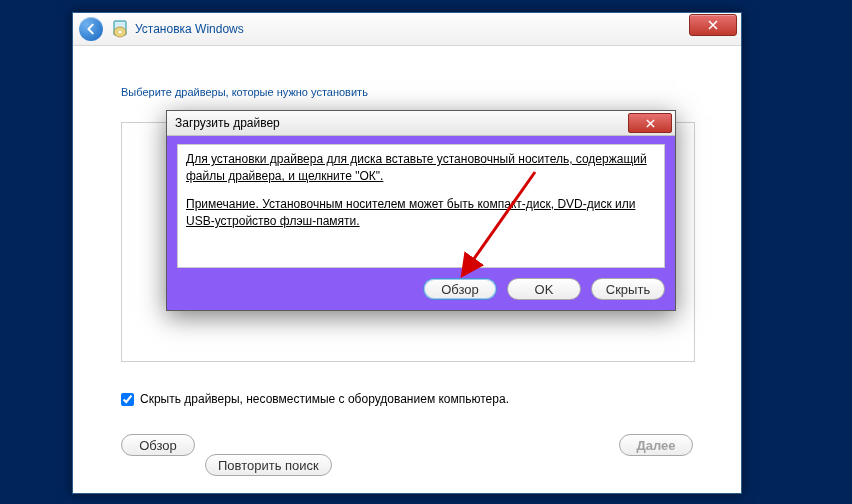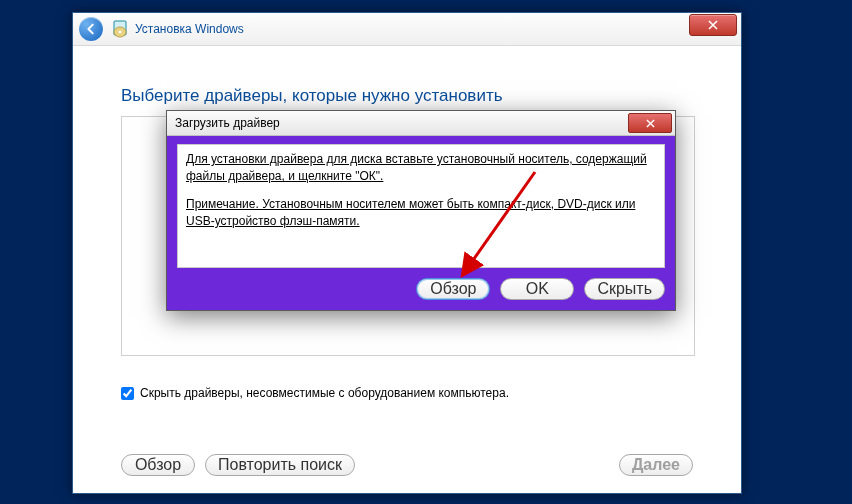--- a/index.html
+++ b/index.html
@@ -71,22 +71,22 @@
   }
   .close-btn svg { width: 10px; height: 10px; }
   .content {
     padding: 40px 48px 14px 48px;
     height: calc(100% - 32px);
     box-sizing: border-box;
     position: relative;
   }
   .heading {
     color: #0a4e9b;
-    font-size: 17px;
-    margin-bottom: 10px;
+    font-size: 11px;
+    margin-bottom: 24px;
   }
   .list-pane {
     border: 1px solid #cfcfcf;
     height: 238px;
     width: 100%;
     background: #fff;
   }
   .checkbox-row {
     margin-top: 30px;
     display: flex;
@@ -104,35 +104,35 @@
     gap: 10px;
   }
   .bottom-btns .spacer { flex: 1; }
   button.win-btn {
     min-width: 74px;
     height: 22px;
     background: linear-gradient(#fefefe, #ededed);
     border: 1px solid #a8a8a8;
     border-radius: 11px;
     font-family: inherit;
-    font-size: 16px;
+    font-size: 13px;
     padding: 0 12px;
     color: #333;
     cursor: pointer;
   }
-  button.win-btn.wide { min-width: 120px; }
+  button.win-btn.wide { min-width: 120px; margin-top: 20px; }
   button.win-btn.disabled { color: #a0a0a0; font-weight: bold; }
 
   
   .modal {
     position: absolute;
     left: 166px;
     top: 110px;
     width: 508px;
-    background: #6d28d9;
+    background: #8b5cf6;
     border: 1px solid #5a5a5a;
     box-shadow: 0 6px 24px rgba(0,0,0,0.5);
     z-index: 10;
   }
   .modal-titlebar {
     display: flex;
     align-items: center;
     height: 24px;
     background: linear-gradient(#fbfbfb, #e6e6e6);
     border-bottom: 1px solid #c0c0c0;

